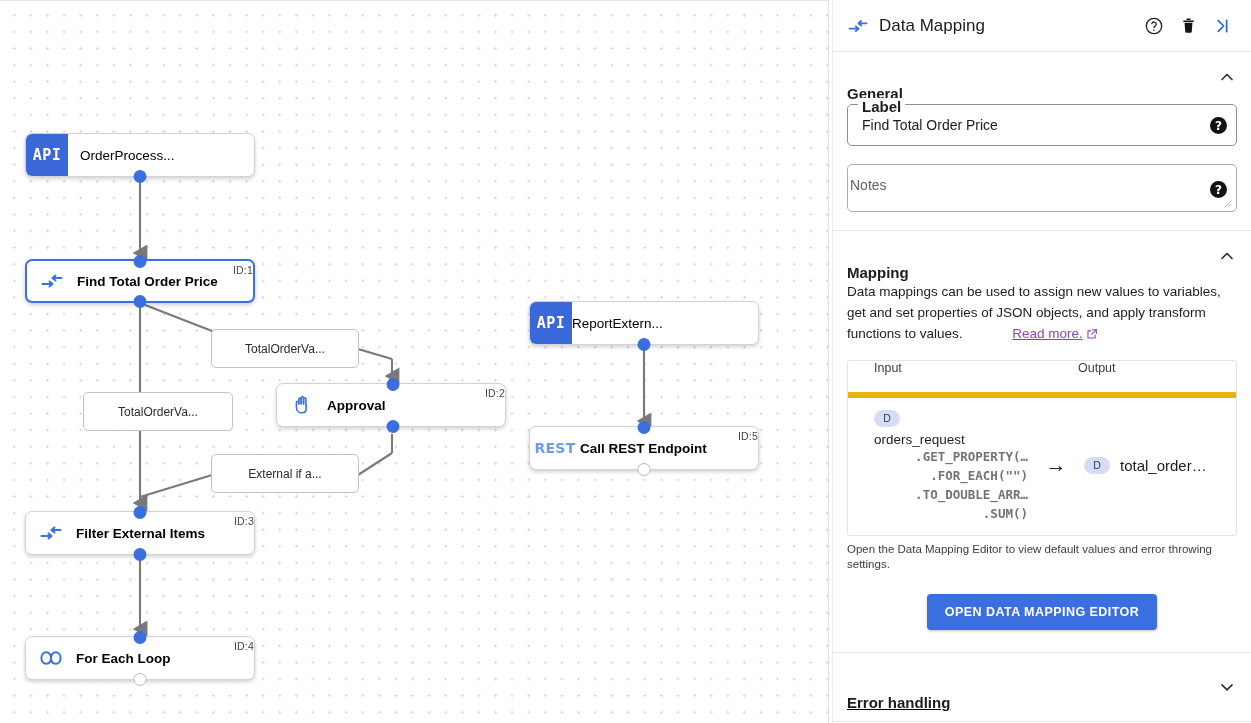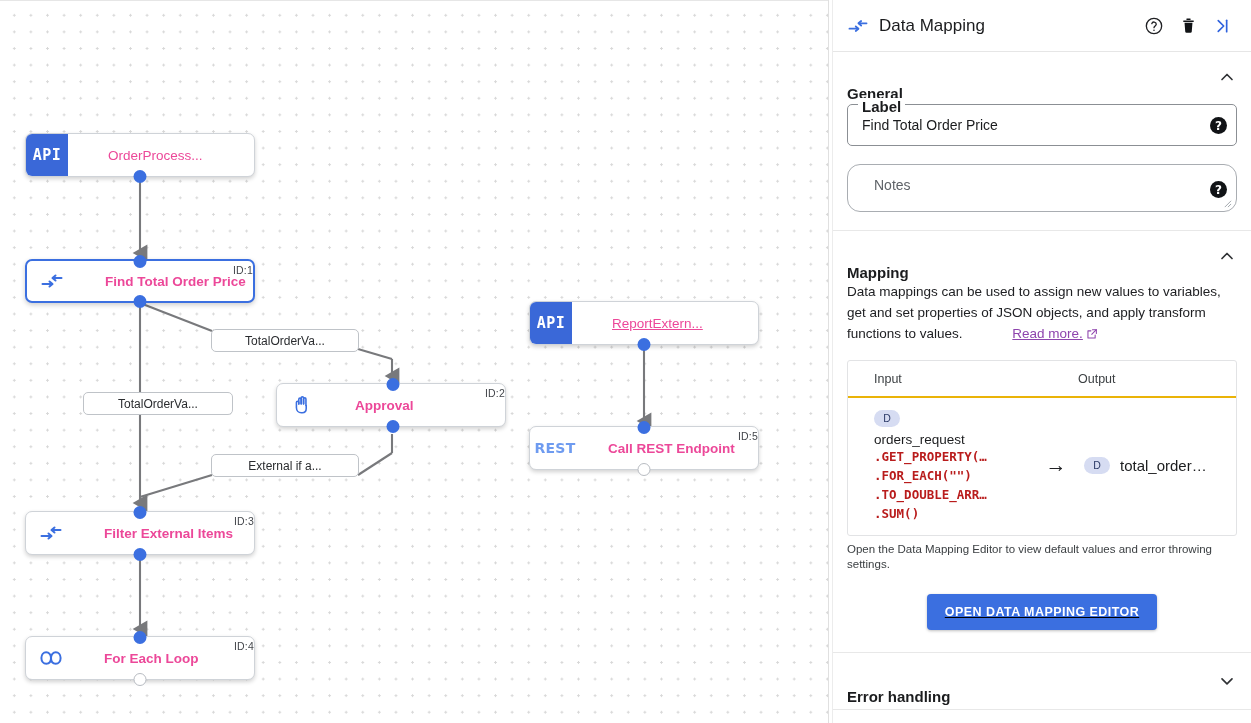--- a/index.html
+++ b/index.html
@@ -51,43 +51,43 @@
   .node-iconbox {
     width: 50px; flex: 0 0 50px; height: 100%;
     display: flex; align-items: center; justify-content: center;
     color: #3b6fe0;
   }
   .node-iconbox.rest {
     font-family: "DejaVu Sans", sans-serif;
     font-weight: 700; font-size: 14px; color: #6e9bf0; letter-spacing: .3px;
   }
   .node-title {
-    font-size: 13.5px; color: #ec4899; font-weight: 400;
-    white-space: nowrap; padding-right: 10px; margin-left: 28px;
+    font-size: 13.5px; color: #000000; font-weight: 400;
+    white-space: nowrap; padding-right: 10px;
   }
   .node-title.bold { font-weight: 700; }
   .node-id {
     position: absolute; right: 0; top: 3px;
     font-size: 10.5px; color: #43464b; letter-spacing: .2px;
   }
   .port {
     position: absolute;
     width: 13px; height: 13px; border-radius: 50%;
     background: #3b6fe0;
     left: 50%; transform: translateX(-50%);
   }
   .port.open { background: #ffffff; border: 1.6px solid #b8bcc2; }
   .port.top { top: -6.5px; }
   .port.bottom { bottom: -6.5px; }
   .port.approval-top { left: 116px; top: -6.5px; }
   .port.approval-bottom { left: 116px; bottom: -6.5px; }
 
   .edge-label {
     position: absolute;
-    height: 23px;
+    height: 39px;
     background: #ffffff;
     border: 1px solid #bfc3c8;
     border-radius: 5px;
     display: flex; align-items: center; justify-content: center;
     font-size: 12px; color: #2a2c2f;
     padding: 0 10px;
     white-space: nowrap;
   }
 
   
@@ -136,22 +136,22 @@
     font-size: 15px; font-weight: 700; color: #1b1c1e;
   }
   .field input {
     border: 0; outline: 0; width: 100%;
     font-family: "Liberation Sans", sans-serif;
     font-size: 14px; color: #1b1c1e; background: transparent;
   }
   .textarea-field {
     position: relative; margin-top: 18px;
     height: 48px;
-    border: 1px solid #a9adb2; border-radius: 13px;
-    display: flex; align-items: flex-start; padding: 10px 24px;
+    border: 1px solid #a9adb2; border-radius: 5px;
+    display: flex; align-items: flex-start; padding: 10px 0;
   }
   .textarea-field textarea {
     border: 0; outline: 0; resize: none; width: 100%; height: 100%;
     font-family: "Liberation Sans", sans-serif;
     font-size: 14px; color: #1b1c1e; background: transparent;
   }
   .textarea-field textarea::placeholder, .field input::placeholder { color: #5f6368; }
   .help-dot {
     position: absolute; right: 9px;
     width: 17px; height: 17px; border-radius: 50%;
@@ -168,41 +168,41 @@
   }
 
   .mapping-desc {
     font-size: 13.5px; line-height: 21px; color: #202124;
     margin: 0 0 14px 0;
   }
   .link { color: #8e44ad; text-decoration: underline; cursor: pointer; margin-left: 46px; }
   .ext-ico { display: inline-block; vertical-align: -2px; margin-left: 3px; color: #8e44ad; }
 
   .map-table { border: 1px solid #e2e3e5; border-radius: 3px; overflow: hidden; }
-  .map-head { display: flex; height: 37px; align-items: center; border-bottom: 2px solid #eab308; }
+  .map-head { display: flex; height: 37px; border-bottom: 6px solid #eab308; }
   .map-head .col { font-size: 12.5px; color: #3c4043; }
   .col-in { flex: 0 0 224px; padding-left: 26px; }
   .col-out { flex: 1; padding-left: 6px; }
   .map-body { display: flex; align-items: center; padding: 10px 0 12px 0; }
   .map-in { flex: 0 0 180px; padding-left: 26px; }
   .vbadge {
     display: inline-flex; align-items: center; justify-content: center;
     min-width: 26px; height: 17px; padding: 0 7px;
     background: #d6dcf2; color: #2b3a67;
     border-radius: 9px; font-size: 10.5px; font-weight: 400;
   }
   .map-var { font-size: 13.5px; color: #1b1c1e; margin-top: 5px; }
-  .map-chain { font-family: "DejaVu Sans Mono", monospace; font-size: 12.5px; color: #b91c1c; line-height: 19px; font-weight: 700; }
+  .map-chain { font-family: "DejaVu Sans Mono", monospace; font-size: 12.5px; color: #737373; line-height: 19px; font-weight: 700; text-align: right; }
   .map-arrow { flex: 0 0 56px; text-align: center; font-size: 21px; color: #202124; }
   .map-out { flex: 1; display: flex; align-items: center; gap: 10px; }
   .map-out .ovar { font-size: 15px; color: #1b1c1e; }
 
   .map-note { font-size: 11.5px; color: #3c4043; margin-top: 6px; line-height: 15px; }
 
-  .btn-row { display: flex; justify-content: center; margin: 22px 0 22px 0; text-decoration: underline; }
+  .btn-row { display: flex; justify-content: center; margin: 22px 0 22px 0; }
   .btn-primary {
     background: #3b6fe0; color: #ffffff;
     border: 0; border-radius: 4px;
     padding: 11px 18px;
     font-size: 12.5px; font-weight: 700; letter-spacing: .45px;
     font-family: "Liberation Sans", sans-serif;
     box-shadow: 0 1px 3px rgba(0,0,0,.25);
     cursor: pointer;
   }
 </style>
@@ -300,21 +300,21 @@
         </svg>
       </div>
       <div class="node-title bold">For Each Loop</div>
       <div class="node-id">ID:4</div>
       <div class="port top"></div>
       <div class="port bottom open"></div>
     </div>
 
     <div class="node" style="left:529px; top:300px; width:230px;">
       <div class="node-badge">API</div>
-      <div class="node-title" style="padding-left:12px;text-decoration:underline;">ReportExtern...</div>
+      <div class="node-title" style="">ReportExtern...</div>
       <div class="port bottom"></div>
     </div>
 
     <div class="node" style="left:529px; top:425px; width:230px;">
       <div class="node-iconbox rest">REST</div>
       <div class="node-title bold">Call REST Endpoint</div>
       <div class="node-id">ID:5</div>
       <div class="port top"></div>
       <div class="port bottom open"></div>
     </div>
@@ -440,21 +440,21 @@
       <div class="map-note">Open the Data Mapping Editor to view default values and error throwing settings.</div>
 
       <div class="btn-row">
         <button class="btn-primary">OPEN DATA MAPPING EDITOR</button>
       </div>
     </div>
 
     <div class="sec-divider"></div>
 
     <div class="section">
-      <div class="section-head" style="height:56px;">
+      <div class="section-head" style="height:68px;text-decoration:underline;">
         <span class="section-title">Error handling</span>
         <span class="chev">
           <svg width="20" height="20" viewBox="0 0 24 24" fill="none" stroke="#2f3134" stroke-width="2" stroke-linecap="round" stroke-linejoin="round">
               <path d="M6,9.5 L12,15.5 L18,9.5"></path>
             </svg>
         </span>
       </div>
     </div>
 
     <div class="sec-divider"></div>

